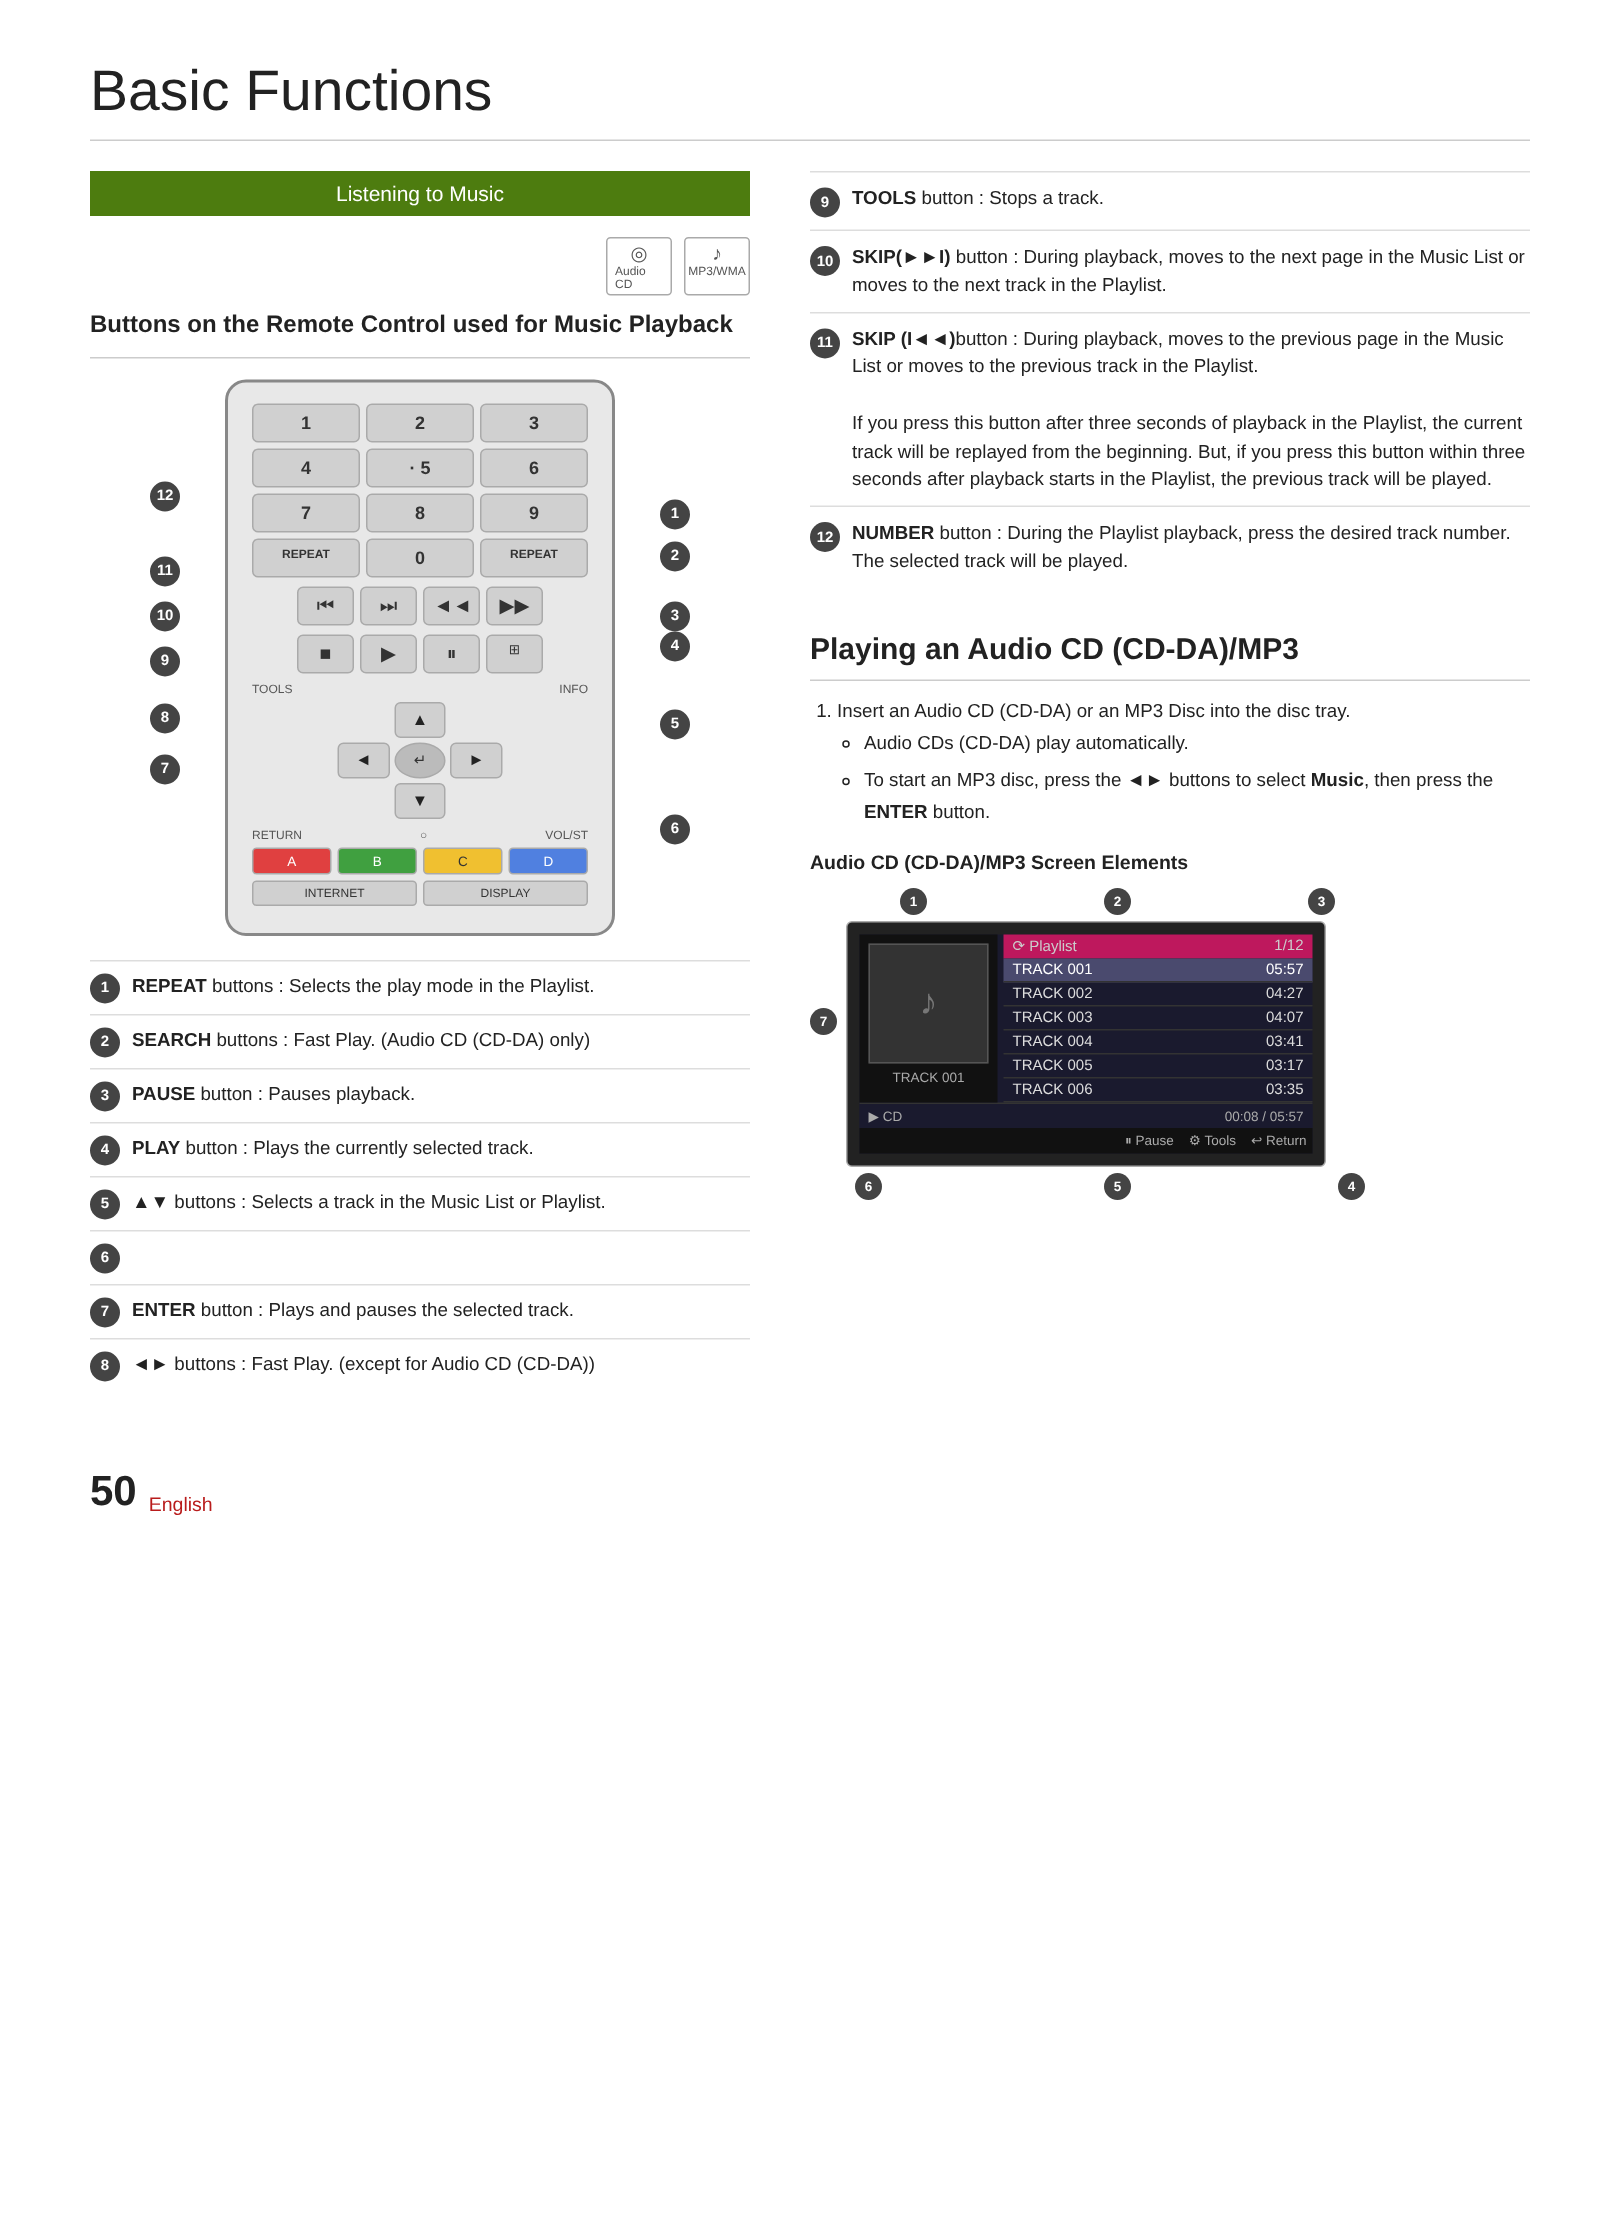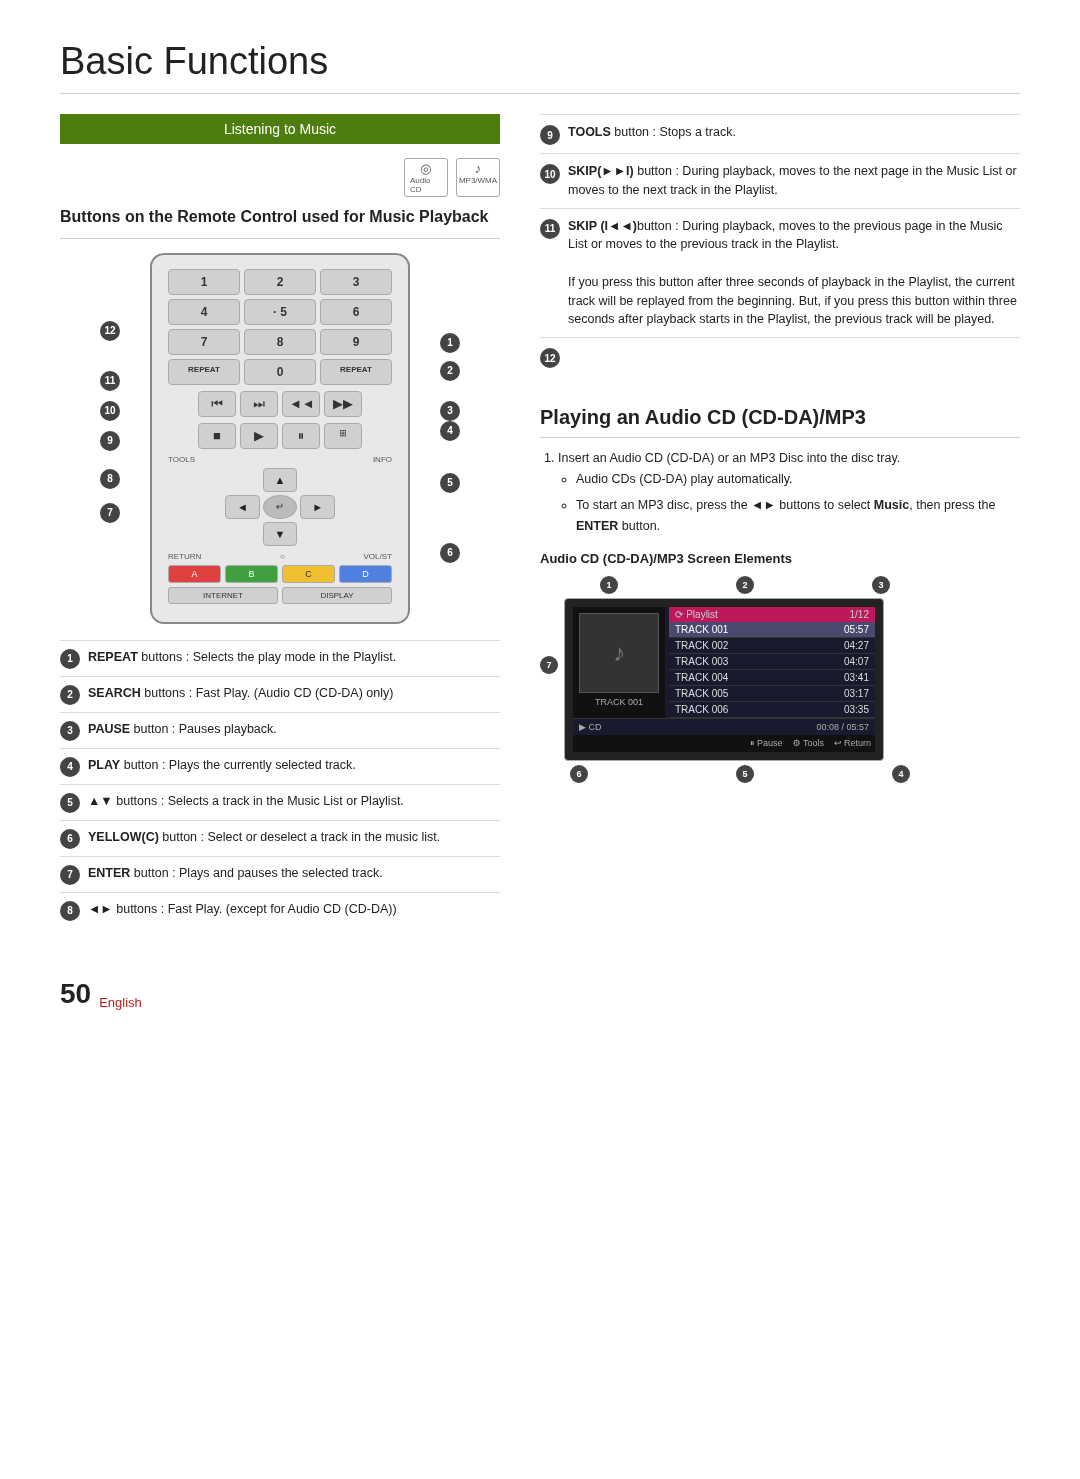--- a/index.html
+++ b/index.html
@@ -515,21 +515,20 @@
       <div class="item-row">
         <div class="item-num">4</div>
         <div class="item-text"><strong>PLAY</strong> button : Plays the currently selected track.</div>
       </div>
       <div class="item-row">
         <div class="item-num">5</div>
         <div class="item-text"><strong>▲▼</strong> buttons : Selects a track in the Music List or Playlist.</div>
       </div>
       <div class="item-row">
         <div class="item-num">6</div>
-        <div class="item-text"><strong>YELLOW(C)</strong> button : Select or deselect a track in the music list.</div>
       </div>
       <div class="item-row">
         <div class="item-num">7</div>
         <div class="item-text"><strong>ENTER</strong> button : Plays and pauses the selected track.</div>
       </div>
       <div class="item-row">
         <div class="item-num">8</div>
         <div class="item-text"><strong>◄►</strong> buttons : Fast Play. (except for Audio CD (CD-DA))</div>
       </div>
     </div>
@@ -553,20 +552,21 @@
       </div>
       <div class="right-item-row">
         <div class="right-item-num">11</div>
         <div class="right-item-text">
           <strong>SKIP (I◄◄)</strong>button : During playback, moves to the previous page in the Music List or moves to the previous track in the Playlist.<br><br>
           If you press this button after three seconds of playback in the Playlist, the current track will be replayed from the beginning. But, if you press this button within three seconds after playback starts in the Playlist, the previous track will be played.
         </div>
       </div>
       <div class="right-item-row">
         <div class="right-item-num">12</div>
+        <div class="right-item-text"><strong>NUMBER</strong> button : During the Playlist playback, press the desired track number. The selected track will be played.</div>
       </div>
     </div>
 
     <div class="playing-section">
       <div class="playing-title">Playing an Audio CD (CD-DA)/MP3</div>
 
       <div class="playing-steps">
         <ol>
           <li>Insert an Audio CD (CD-DA) or an MP3 Disc into the disc tray.
             <ul>

